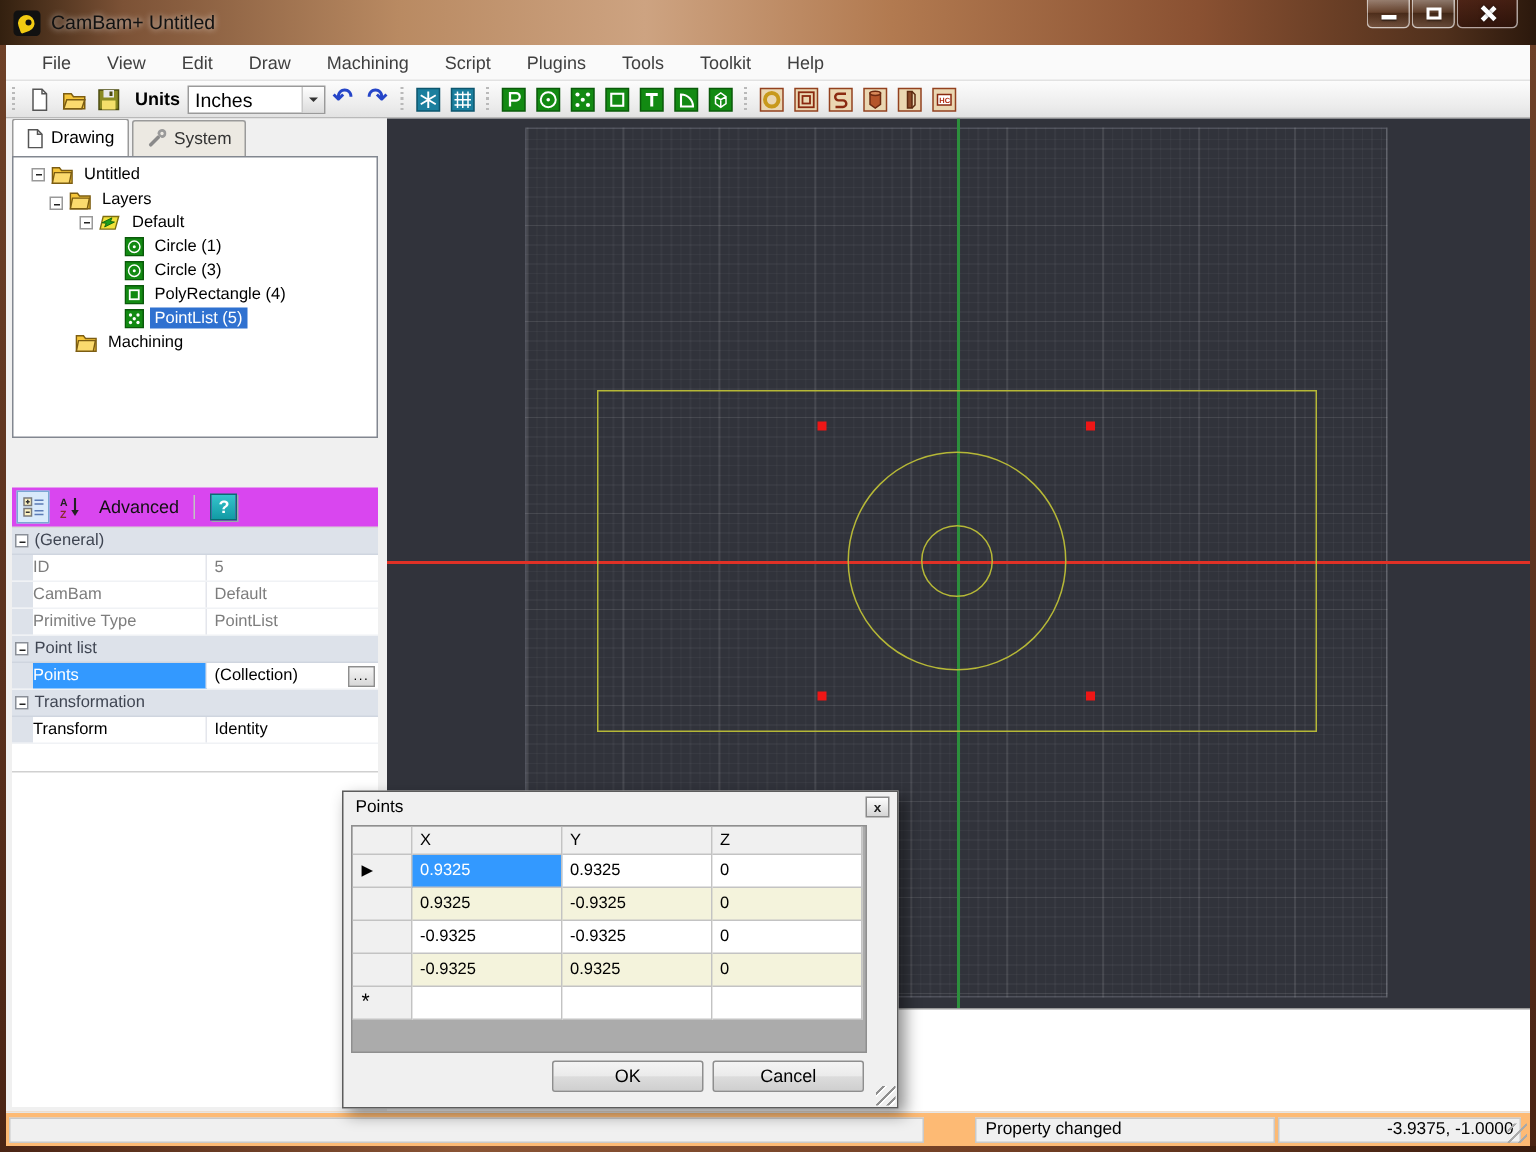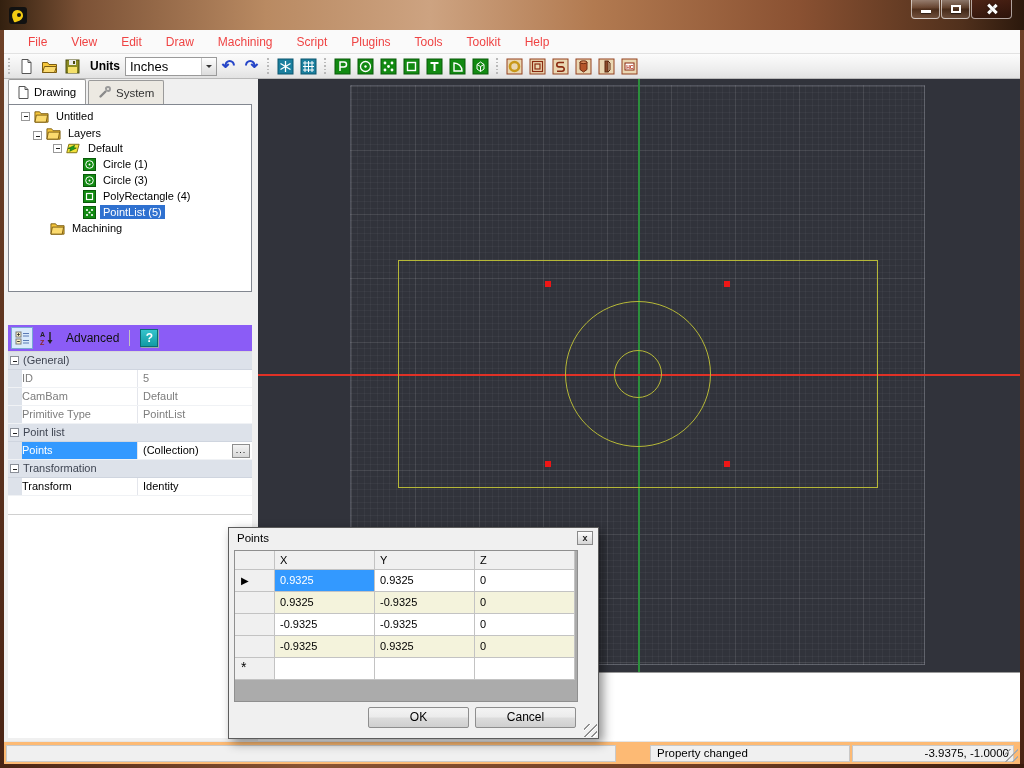--- a/index.html
+++ b/index.html
@@ -26,21 +26,21 @@
   .wbtn.close { width:41px; background:linear-gradient(180deg,rgba(80,30,20,.55),rgba(40,10,5,.55)); }
   .g-min { position:absolute; left:9px; bottom:5px; width:10px; height:3px; background:#fff; box-shadow:0 1px 1px rgba(0,0,0,.5); }
   .g-res { position:absolute; left:9px; top:5px; width:10px; height:8px; border:2px solid #fff; box-shadow:0 1px 1px rgba(0,0,0,.5); }
   .g-x { position:absolute; left:14px; top:3px; width:12px; height:12px; }
   .g-x:before,.g-x:after { content:""; position:absolute; left:5px; top:0; width:2.5px; height:12px; background:#fff; box-shadow:0 0 2px rgba(0,0,0,.6); }
   .g-x:before { transform:rotate(45deg); } .g-x:after { transform:rotate(-45deg); }
 
   
   .menubar { position:absolute; left:4px; top:30px; width:1016px; height:24px; background:#fafafa;
     border-bottom:1px solid #e2e2e2; display:flex; align-items:center; padding-left:14px; }
-  .menu-item { font-size:12px; color:#ef4444; padding:3px 10px; margin-right:4px; cursor:default; }
+  .menu-item { font-size:12px; color:#404040; padding:3px 10px; margin-right:4px; cursor:default; }
 
   
   .toolbar { position:absolute; left:4px; top:54px; width:1016px; height:25px;
     background:linear-gradient(180deg,#fcfcfc,#ececec 70%,#e2e2e2); border-bottom:1px solid #b9b9b9;
     display:flex; align-items:center; }
   .grip { width:5px; height:16px; margin:0 3px;
     background-image:repeating-linear-gradient(180deg,#b9b9b9 0 1.5px,transparent 1.5px 3.5px);
     background-size:2px 100%; background-repeat:no-repeat; background-position:1px 0; }
   .tbtn { width:21px; height:21px; display:flex; align-items:center; justify-content:center; margin:0 1px; }
   .units-label { font-size:12px; font-weight:bold; margin:0 5px 0 6px; }
@@ -63,21 +63,21 @@
   .tab svg { margin-right:5px; }
 
   .treebox { position:absolute; left:4px; top:25px; width:244px; height:188px; background:#fff; border:1px solid #828790; overflow:hidden; }
   .trow { height:16px; display:flex; align-items:center; font-size:11px; color:#000; white-space:nowrap; }
   .exp { width:9px; height:9px; border:1px solid #999; background:#fff; position:relative; margin-right:4px; flex:none; }
   .exp:after { content:""; position:absolute; left:1.5px; top:3.5px; width:4px; height:1px; background:#222; }
   .ticon { width:15px; height:13px; margin-right:4px; flex:none; }
   .tlabel { padding:0 3px; line-height:14px; }
   .tlabel.sel { background:#2f71d0; color:#fff; }
 
-  .propbar { position:absolute; left:4px; top:246px; width:244px; height:27px; background:#8b5cf6; border-bottom:1px solid #d8d8d8; display:flex; align-items:center; }
+  .propbar { position:absolute; left:4px; top:246px; width:244px; height:27px; background:#d946ef; border-bottom:1px solid #d8d8d8; display:flex; align-items:center; }
   .pbtn { width:22px; height:22px; margin-left:3px; display:flex; align-items:center; justify-content:center; }
   .pbtn.on { background:#d9eafb; border:1px solid #7aa7d4; }
   .adv { font-size:12px; color:#111; margin:0 8px; }
   .psep { width:1px; height:16px; background:#c2c2c2; margin:0 2px; }
   .helpbtn { width:18px; height:18px; margin-left:8px; background:linear-gradient(180deg,#35c4cc,#129aa4); border:1px solid #0a6b72; color:#fff; font-weight:bold; font-size:12px; text-align:center; line-height:16px; box-shadow:1px 1px 0 #9aa; }
 
   .propgrid { position:absolute; left:4px; top:273px; width:244px; height:162px; background:#fff; font-size:11px; }
   .prow { height:18px; display:flex; border-bottom:1px solid #f0f2f5; }
   .prow .gut { width:14px; background:#dde2ea; flex:none; }
   .prow.cat { background:#dde2ea; color:#3f4552; border-bottom:1px solid #cfd5df; }
@@ -141,20 +141,21 @@
 </head>
 <body>
 
 <div class="win">
 
   <div class="titlebar">
     <div class="app-icon">
         <div class="blob"></div>
         <div class="dot"></div>
       </div>
+    <div class="title-text">CamBam+  Untitled</div>
     <div class="winbtns">
       <div class="wbtn">
           <div class="g-min"></div>
         </div>
       <div class="wbtn">
           <div class="g-res"></div>
         </div>
       <div class="wbtn close">
           <div class="g-x"></div>
         </div>

